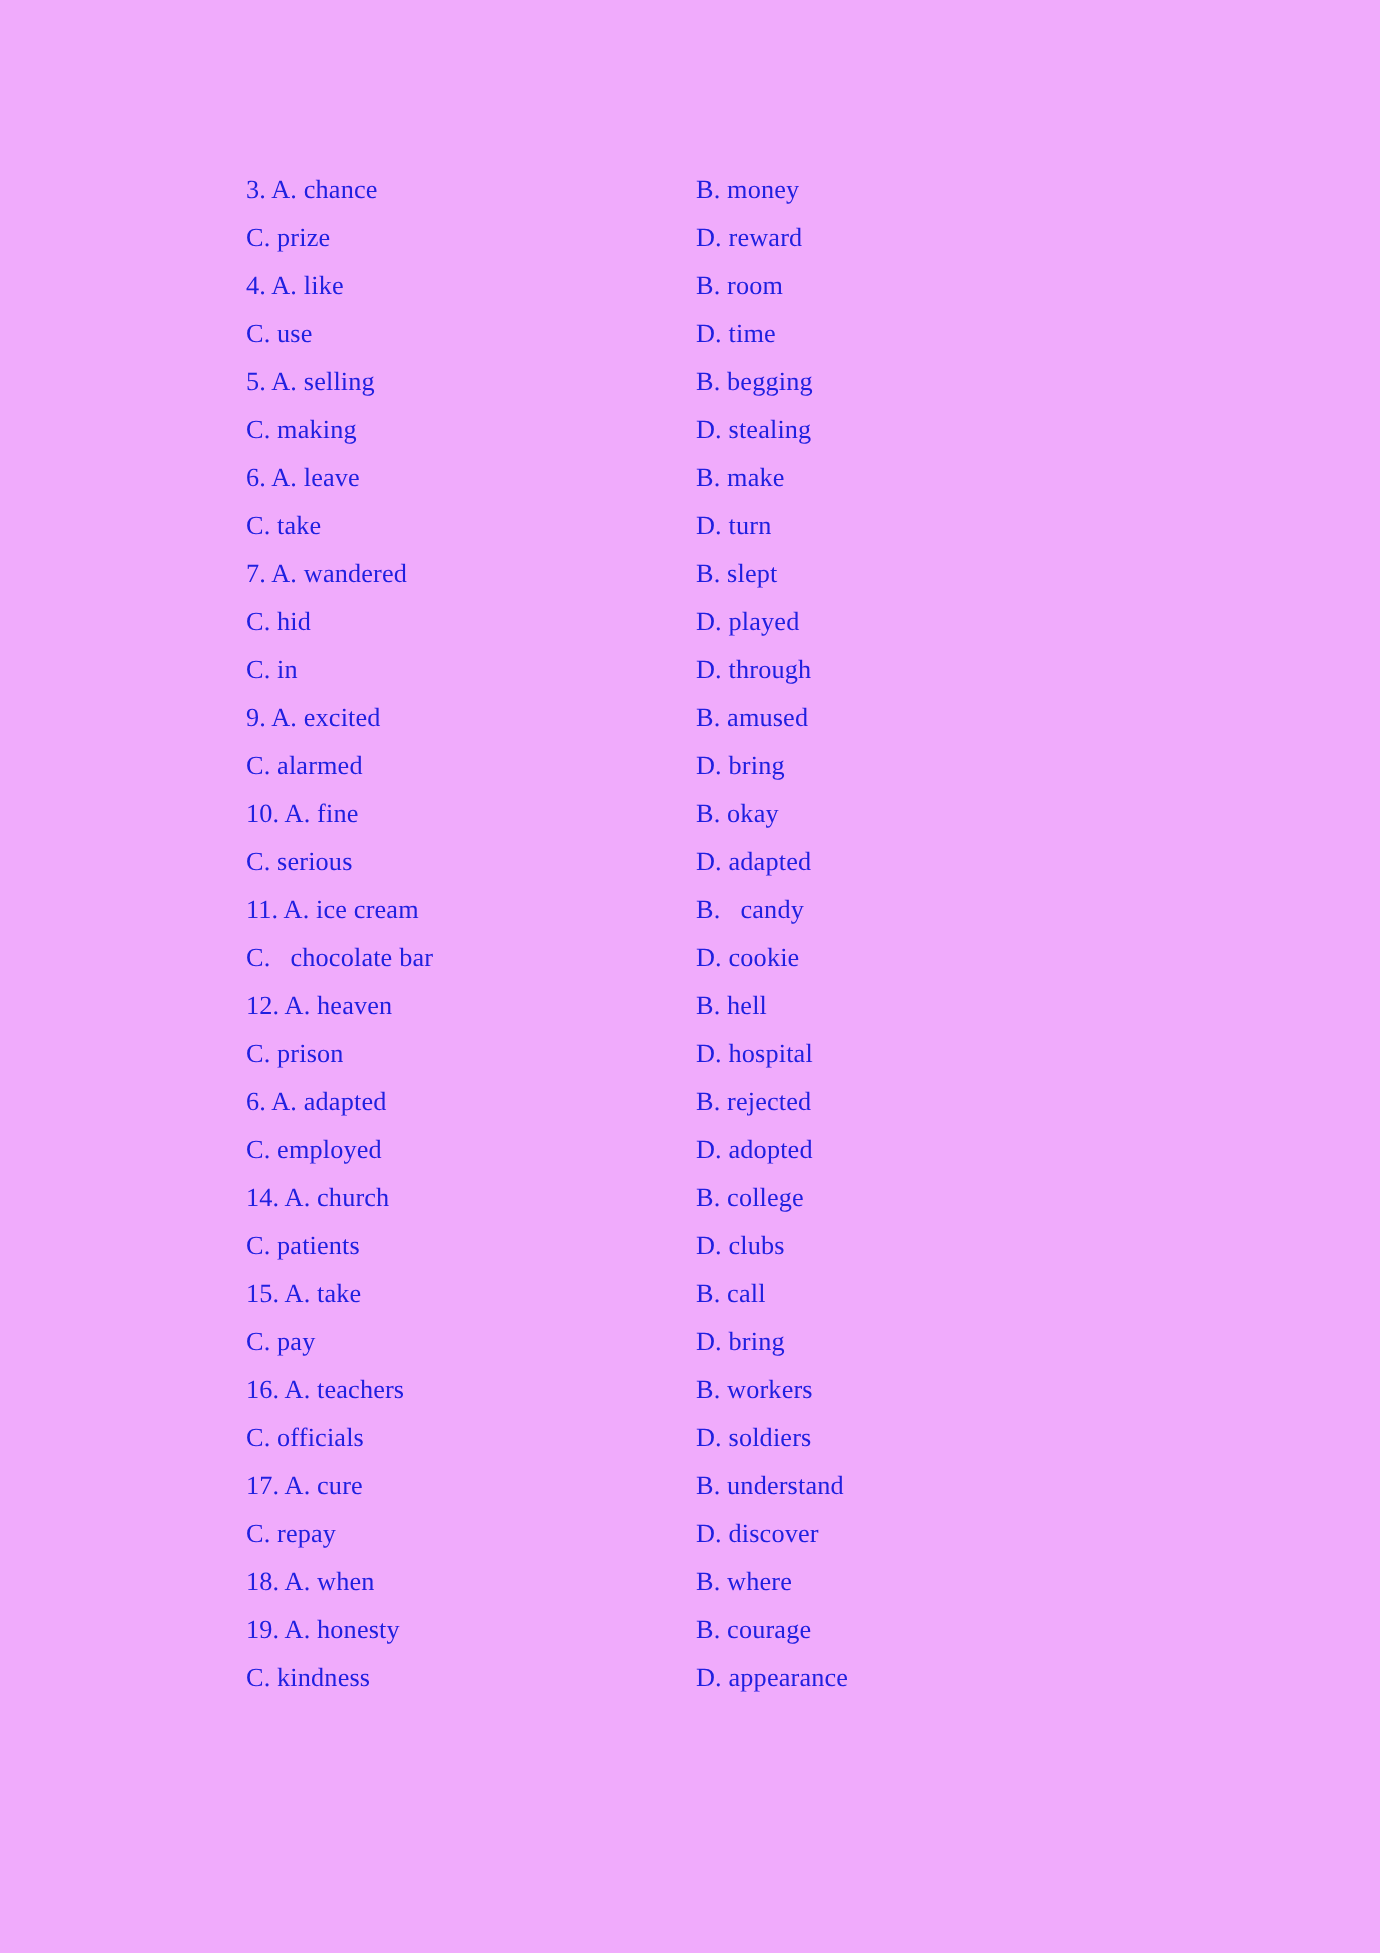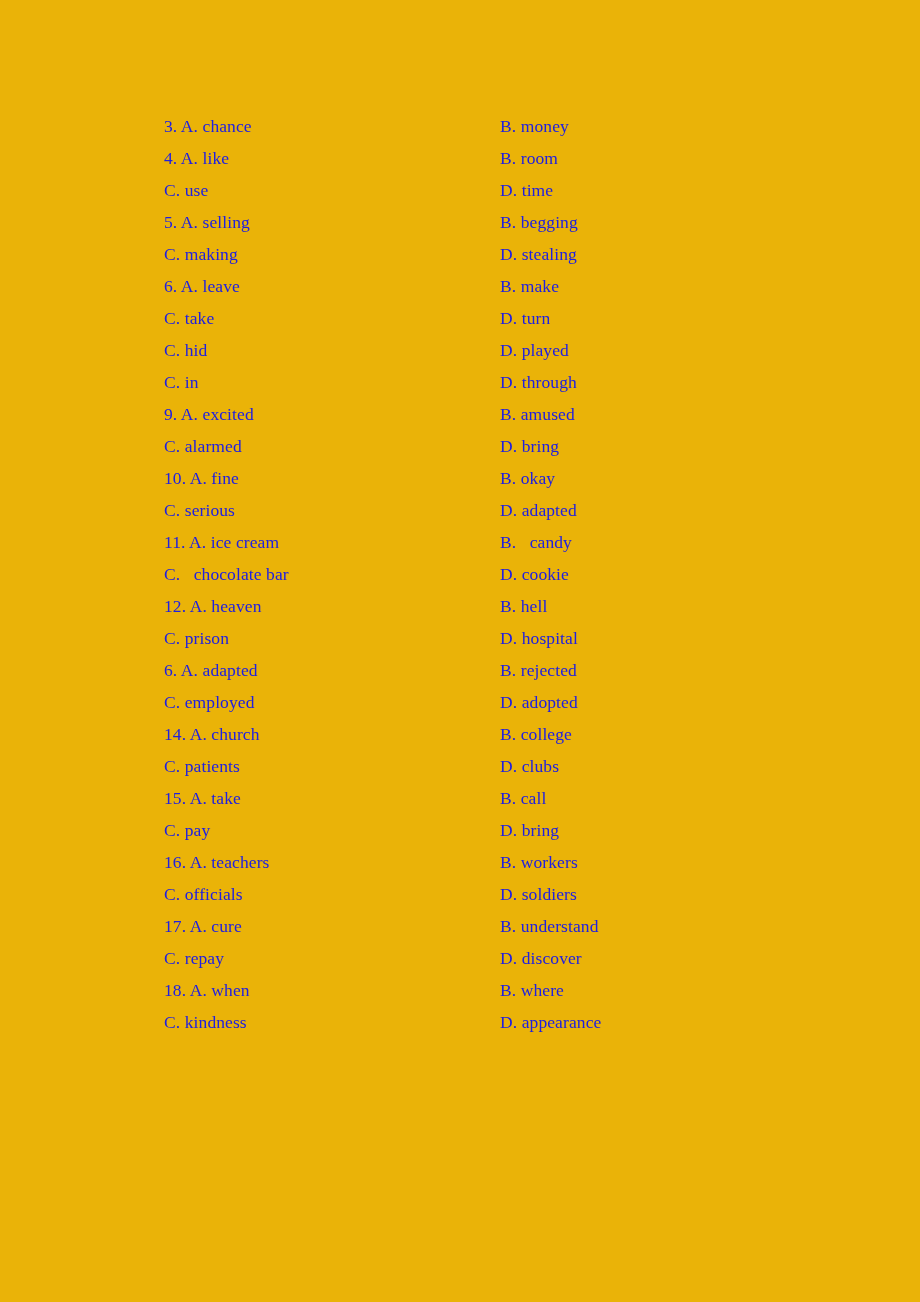--- a/index.html
+++ b/index.html
@@ -17,21 +17,21 @@
     -webkit-font-smoothing: antialiased;
   }
 
   
   #page {
     position: absolute;
     left: 0;
     top: 0;
     width: 920px;
     height: 1302px;
-    background: #eab308;
+    background: #f0abfc;
   }
 
   
   #options-list {
     position: absolute;
     left: 164px;
     top: 110px;
     width: 620px;
   }
 
@@ -47,31 +47,35 @@
     position: absolute;
     top: 0;
     font-size: 17.5px;
     line-height: 32px;
     color: #2020e0;
     letter-spacing: 0.1px;
     white-space: pre;
   }
 
   .opt.col-left  { left: 0px; }
-  .opt.col-right { left: 300px; margin-left: 36px; }
+  .opt.col-right { left: 300px; }
 </style>
 </head>
 <body>
 
 <div id="page">
   <div id="options-list">
 
   <div class="option-row">
         <span class="opt col-left">3. A. chance</span>
         <span class="opt col-right">B. money</span>
+      </div>
+      <div class="option-row">
+        <span class="opt col-left">C. prize</span>
+        <span class="opt col-right">D. reward</span>
       </div>
       <div class="option-row">
         <span class="opt col-left">4. A. like</span>
         <span class="opt col-right">B. room</span>
       </div>
       <div class="option-row">
         <span class="opt col-left">C. use</span>
         <span class="opt col-right">D. time</span>
       </div>
       <div class="option-row">
@@ -82,20 +86,24 @@
         <span class="opt col-left">C. making</span>
         <span class="opt col-right">D. stealing</span>
       </div>
       <div class="option-row">
         <span class="opt col-left">6. A. leave</span>
         <span class="opt col-right">B. make</span>
       </div>
       <div class="option-row">
         <span class="opt col-left">C. take</span>
         <span class="opt col-right">D. turn</span>
+      </div>
+      <div class="option-row">
+        <span class="opt col-left">7. A. wandered</span>
+        <span class="opt col-right">B. slept</span>
       </div>
       <div class="option-row">
         <span class="opt col-left">C. hid</span>
         <span class="opt col-right">D. played</span>
       </div>
       <div class="option-row">
         <span class="opt col-left">C. in</span>
         <span class="opt col-right">D. through</span>
       </div>
       <div class="option-row">
@@ -168,17 +176,21 @@
       </div>
       <div class="option-row">
         <span class="opt col-left">C. repay</span>
         <span class="opt col-right">D. discover</span>
       </div>
       <div class="option-row">
         <span class="opt col-left">18. A. when</span>
         <span class="opt col-right">B. where</span>
       </div>
       <div class="option-row">
+        <span class="opt col-left">19. A. honesty</span>
+        <span class="opt col-right">B. courage</span>
+      </div>
+      <div class="option-row">
         <span class="opt col-left">C. kindness</span>
         <span class="opt col-right">D. appearance</span>
       </div>
     </div>
 </div>
 
 </body></html>

